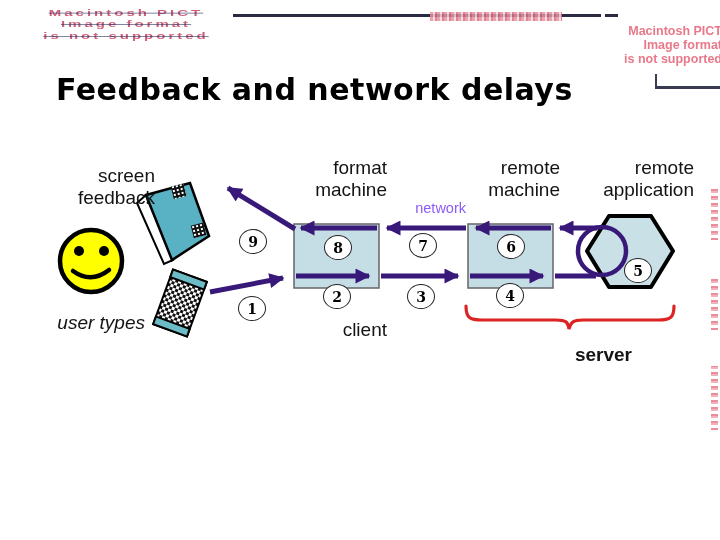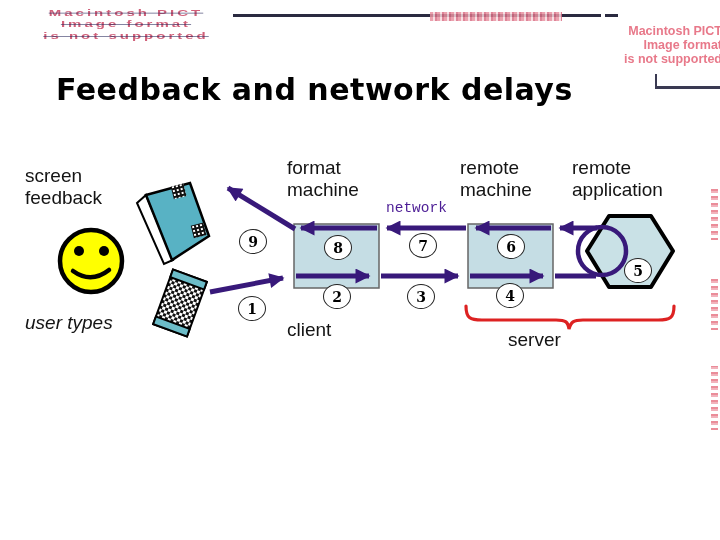--- a/index.html
+++ b/index.html
@@ -17,22 +17,22 @@
   
   .pict-right{left:588px;top:24px;width:134px;text-align:right;
        font:bold 12.5px "Liberation Sans",sans-serif;color:#e8798a;line-height:14px;}
   .corner-bracket{left:655px;top:74px;width:64px;height:12px;
        border-left:2px solid #3a3a52;border-bottom:3px solid #3a3a52;}
   .edge-art{left:711px;width:7px;opacity:.9;
        background:repeating-linear-gradient(0deg,#e8808e 0 2px,rgba(255,255,255,0) 2px 5px,#f0aab4 5px 7px);}
   
   .title{left:56px;top:72px;font:bold 30px "DejaVu Sans",sans-serif;color:#000000;letter-spacing:.5px;white-space:nowrap;}
   
-  .lbl{position:absolute;font-size:19px;color:#141414;text-align:left;line-height:22px;}
-  .lbl-sm{position:absolute;font-size:14.5px;color:#4c1d95;text-align:left;font-family:Liberation Mono, monospace;}
+  .lbl{position:absolute;font-size:19px;color:#141414;text-align:right;line-height:22px;}
+  .lbl-sm{position:absolute;font-size:14.5px;color:#8b5cf6;text-align:right;}
   
   .badge{position:absolute;width:26px;height:23px;background:#fff;border:1.5px solid #222;
        border-radius:50%;font:bold 14px "DejaVu Serif",serif;color:#000;
        display:flex;align-items:center;justify-content:center;z-index:6;}
   
   .footer{left:60px;top:409px;font-size:17.5px;color:#101010;line-height:31px;}
   svg{position:absolute;left:0;top:0;}
 </style>
 </head>
 <body>
@@ -130,21 +130,21 @@
 <div class="lbl" style="left:460px;top:157px;width:100px;">
   <div>remote</div>
   <div>machine</div>
 </div>
 <div class="lbl" style="left:572px;top:157px;width:122px;">
   <div>remote</div>
   <div>application</div>
 </div>
 <div class="lbl" style="left:25px;top:312px;width:120px;font-style:italic;">user types</div>
 <div class="lbl" style="left:287px;top:319px;width:100px;">client</div>
-<div class="lbl" style="left:508px;top:329px;width:124px;">server</div>
+<div class="lbl" style="left:508px;top:344px;width:124px;font-weight:bold;">server</div>
 
 <div class="badge" style="left:238px;top:296px;">1</div>
 <div class="badge" style="left:323px;top:284px;">2</div>
 <div class="badge" style="left:407px;top:284px;">3</div>
 <div class="badge" style="left:496px;top:283px;">4</div>
 <div class="badge" style="left:624px;top:258px;">5</div>
 <div class="badge" style="left:497px;top:234px;">6</div>
 <div class="badge" style="left:409px;top:233px;">7</div>
 <div class="badge" style="left:324px;top:235px;">8</div>
 <div class="badge" style="left:239px;top:229px;">9</div>

